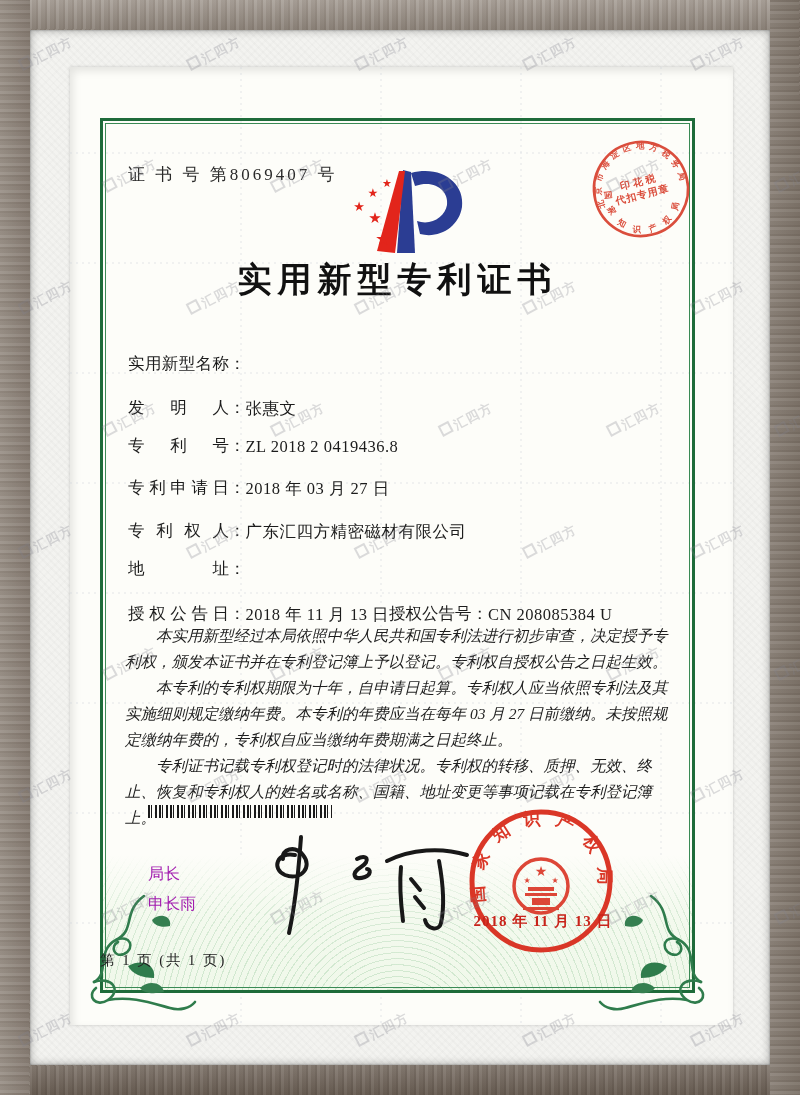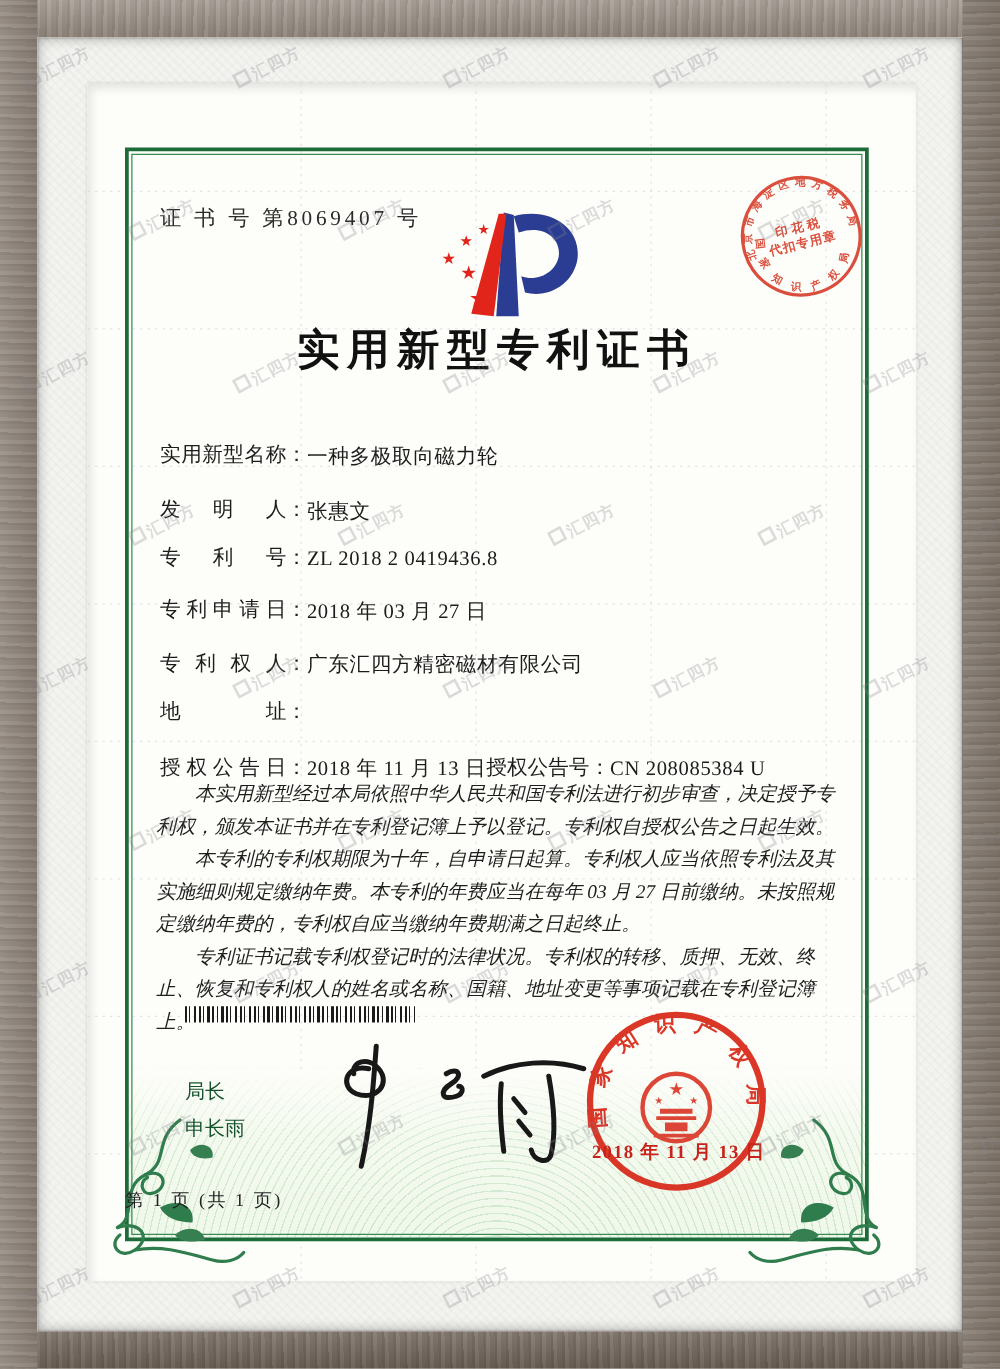--- a/index.html
+++ b/index.html
@@ -60,21 +60,21 @@
   .grant-no .flabel{width:auto;text-align-last:auto;}
 
   .body-text{position:absolute;left:55px;top:556px;width:552px;font-size:15.5px;
     font-style:italic;line-height:26px;color:#1e1e1e;}
   .body-text p{margin:0;text-indent:2em;}
 
   .barcode{position:absolute;left:78px;top:738px;width:184px;height:13px;
     background:repeating-linear-gradient(90deg,#1a1a1a 0 1.6px,transparent 1.6px 3.4px,#1a1a1a 3.4px 4.2px,transparent 4.2px 7px,#1a1a1a 7px 9px,transparent 9px 11px);}
 
   .director{position:absolute;left:78px;top:792px;font-family:"Liberation Sans",sans-serif;
-    font-size:16px;color:#14532d;line-height:30px;}
+    font-size:16px;color:#a21caf;line-height:30px;}
   .signature{position:absolute;left:185px;top:758px;width:240px;height:115px;}
 
   .issue-seal{position:absolute;left:396px;top:739px;width:150px;height:150px;opacity:.96;}
   .seal-date{position:absolute;left:378px;top:845px;width:190px;text-align:center;
     font-size:15px;color:#c8231a;letter-spacing:1px;font-weight:bold;}
 
   .page-footer{position:absolute;left:30px;top:884px;width:595px;text-align:left;font-size:14.5px;color:#222;letter-spacing:2px;}
 
   .ornament{position:absolute;width:115px;height:135px;}
   .orn-left{left:12px;top:825px;}
@@ -176,21 +176,20 @@
         <textPath href="#taxBottom" startOffset="4%">国家知识产权局</textPath>
       </text>
       <text x="52" y="48" font-size="10" fill="#d8402e" font-weight="bold" text-anchor="middle" letter-spacing="3">印花税</text>
       <text x="52" y="61" font-size="10" fill="#d8402e" font-weight="bold" text-anchor="middle" letter-spacing="1">代扣专用章</text>
     </svg>
 
     <div class="fields">
       <div class="frow r0">
         <span class="flabel">实用新型名称</span>
           <span class="fcolon">：</span>
-          <span class="fvalue">一种多极取向磁力轮</span>
       </div>
       <div class="frow r1">
         <span class="flabel">发明人</span>
           <span class="fcolon">：</span>
           <span class="fvalue">张惠文</span>
       </div>
       <div class="frow r2">
         <span class="flabel">专利号</span>
           <span class="fcolon">：</span>
           <span class="fvalue">ZL 2018 2 0419436.8</span>

